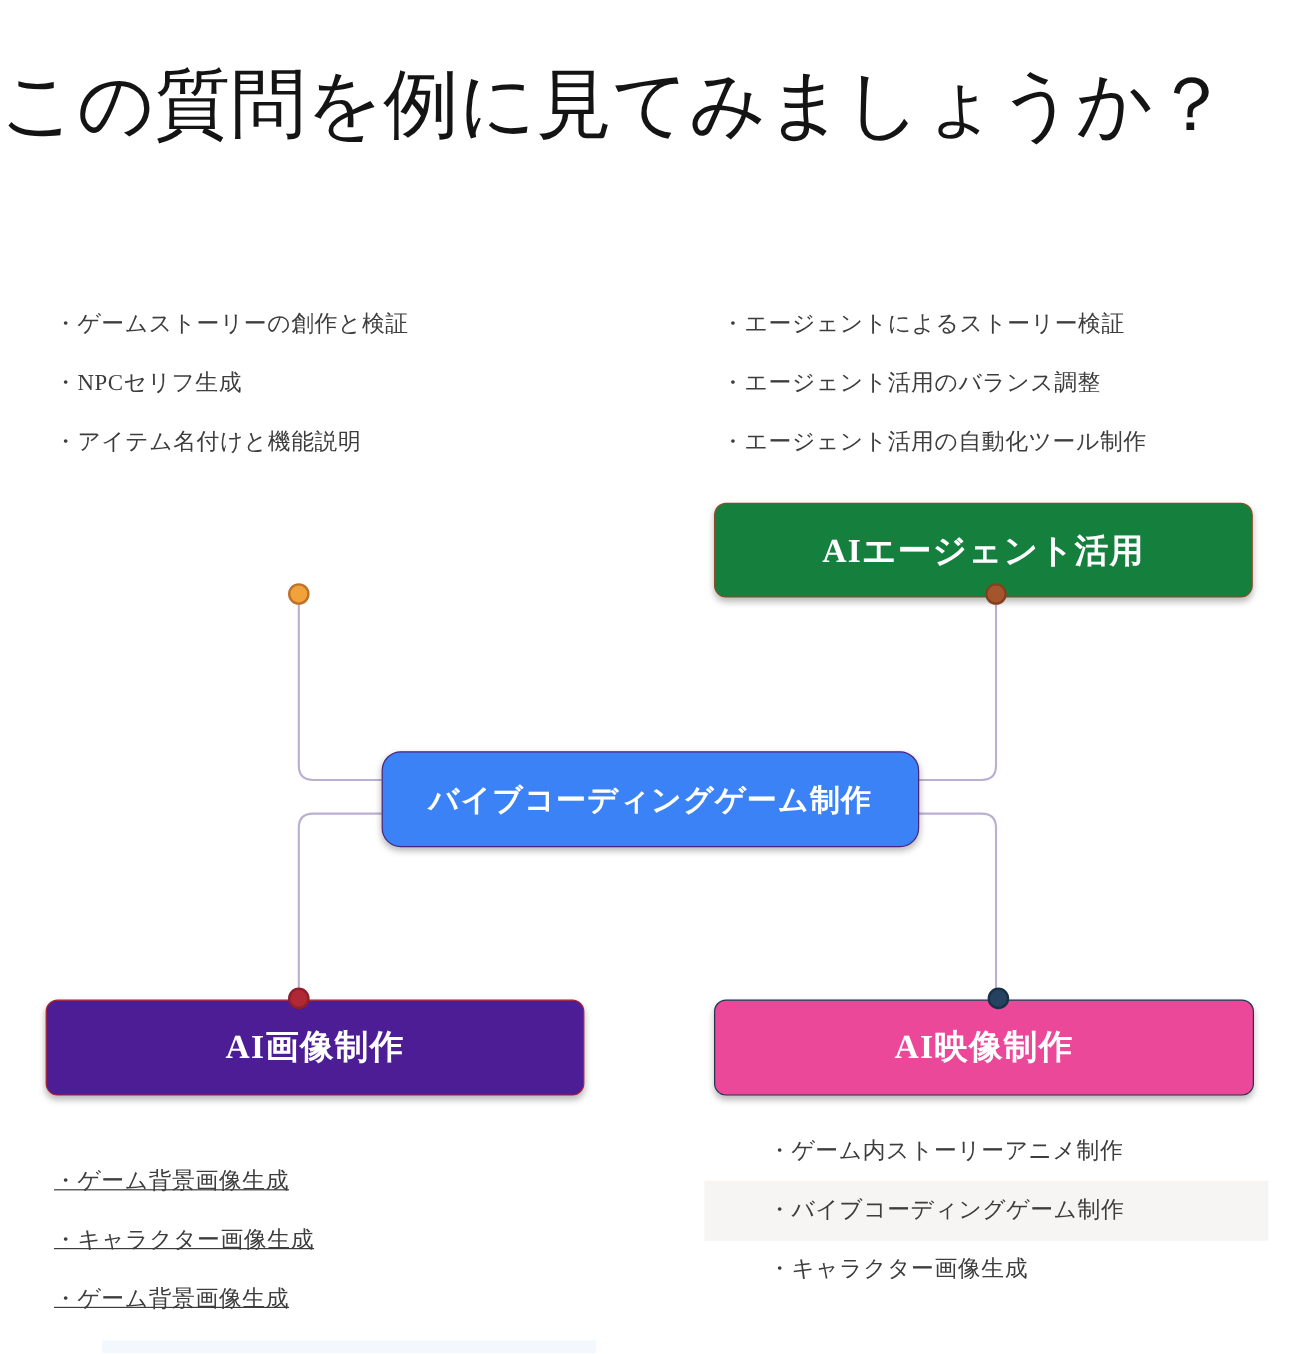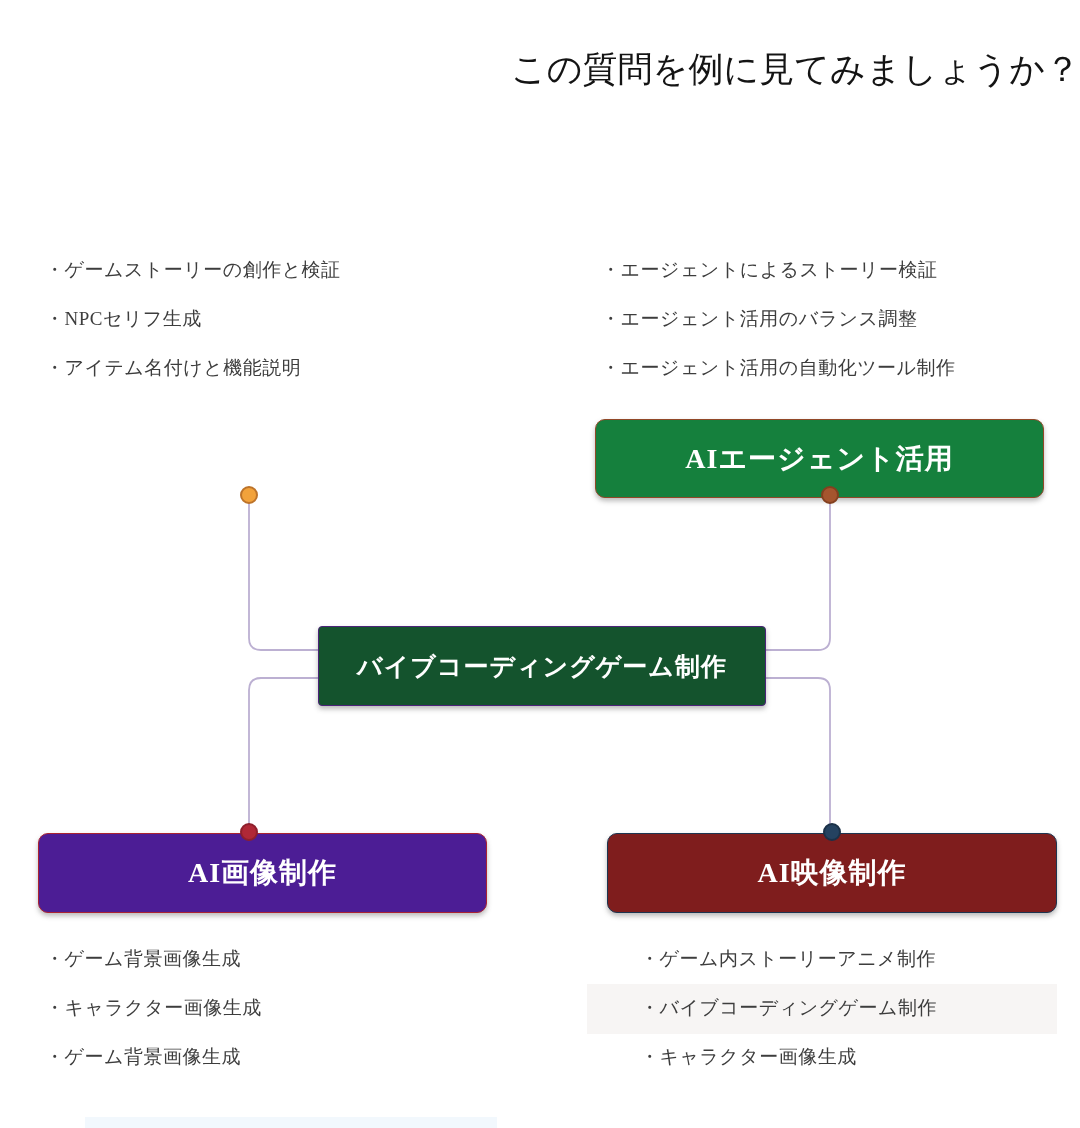--- a/index.html
+++ b/index.html
@@ -1,51 +1,51 @@
 <!DOCTYPE html>
 <html><head>
 <meta charset="utf-8">
 <style>
   html,body{margin:0;padding:0;background:#ffffff;}
   .canvas{
     position:relative;width:1080px;height:1128px;background:#ffffff;
     font-family:"Liberation Serif","DejaVu Serif",serif;overflow:hidden;
   }
   .slide-title{
-    position:absolute;top:48px;left:0;width:1080px;text-align:right;
-    font-size:35px;line-height:1.25;color:#141414;font-weight:normal;margin:0;
+    position:absolute;top:48px;left:0;width:1080px;text-align:left;
+    font-size:63px;line-height:1.25;color:#141414;font-weight:normal;margin:0;
   }
   .bullets{position:absolute;list-style:none;margin:0;padding:0;
     font-size:19px;color:#3d3d3d;letter-spacing:0.5px;}
   .bullets li{height:21px;margin-bottom:28px;white-space:nowrap;}
   .hl-band{position:absolute;left:587px;top:984px;width:470px;height:50px;
     background:#f7f5f4;z-index:0;}
   .connectors{position:absolute;left:0;top:0;z-index:1;}
   .node{
     position:absolute;border-radius:10px;display:flex;align-items:center;justify-content:center;
     color:#ffffff;font-weight:bold;z-index:2;
     box-shadow:0 3px 5px rgba(60,60,60,0.35);
   }
   .node .node-label{font-size:28px;letter-spacing:1px;white-space:nowrap;}
   .node-center .node-label{font-size:25px;}
   .node-web   {left:38px; top:419px;width:447px;height:77px;background:#F5A53D;border:1px solid #e0912e;}
   .node-agent {left:595px;top:419px;width:447px;height:77px;background:#15803d;border:1px solid #914828;}
-  .node-center{left:318px;top:626px;width:446px;height:78px;background:#14532d;border:1px solid #4b2378;border-radius:4px;}
+  .node-center{left:318px;top:626px;width:446px;height:78px;background:#3b82f6;border:1px solid #4b2378;border-radius:16px;}
   .node-image {left:38px; top:833px;width:447px;height:78px;background:#4c1d95;border:1px solid #aa2232;}
-  .node-video {left:595px;top:833px;width:448px;height:78px;background:#7f1d1d;border:1px solid #1d3550;margin-left:12px;}
+  .node-video {left:595px;top:833px;width:448px;height:78px;background:#ec4899;border:1px solid #1d3550;}
   .dot{position:absolute;width:14px;height:14px;border-radius:50%;border:2px solid;z-index:3;}
   .dot-web  {left:240px;top:486px;background:#F2A23B;border-color:#bd7329;}
   .dot-agent{left:821px;top:486px;background:#A5552E;border-color:#83401f;}
   .dot-image{left:240px;top:823px;background:#B02836;border-color:#8e1f2c;}
   .dot-video{left:823px;top:823px;background:#254260;border-color:#1b3148;}
   .bottom-strip{position:absolute;left:85px;top:1117px;width:412px;height:11px;
     background:#f2f8fd;z-index:0;}
   .list-top-left    {left:45px; top:257px;}
   .list-top-right   {left:601px;top:257px;}
-  .list-bottom-left {left:45px; top:946px;}
+  .list-bottom-left {left:45px; top:971px;text-decoration:underline;}
   .list-bottom-right{left:601px;top:946px;margin-left:39px;}
 </style>
 </head>
 <body>
 
 <div class="canvas">
 
   <h1 class="slide-title">この質問を例に見てみましょうか？</h1>
 
   <div class="hl-band"></div>

